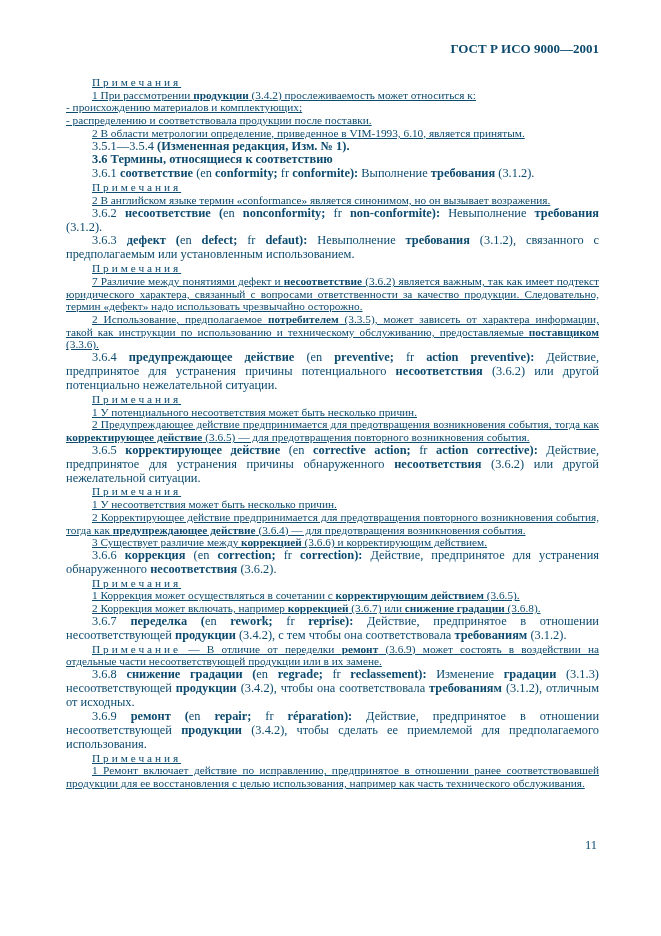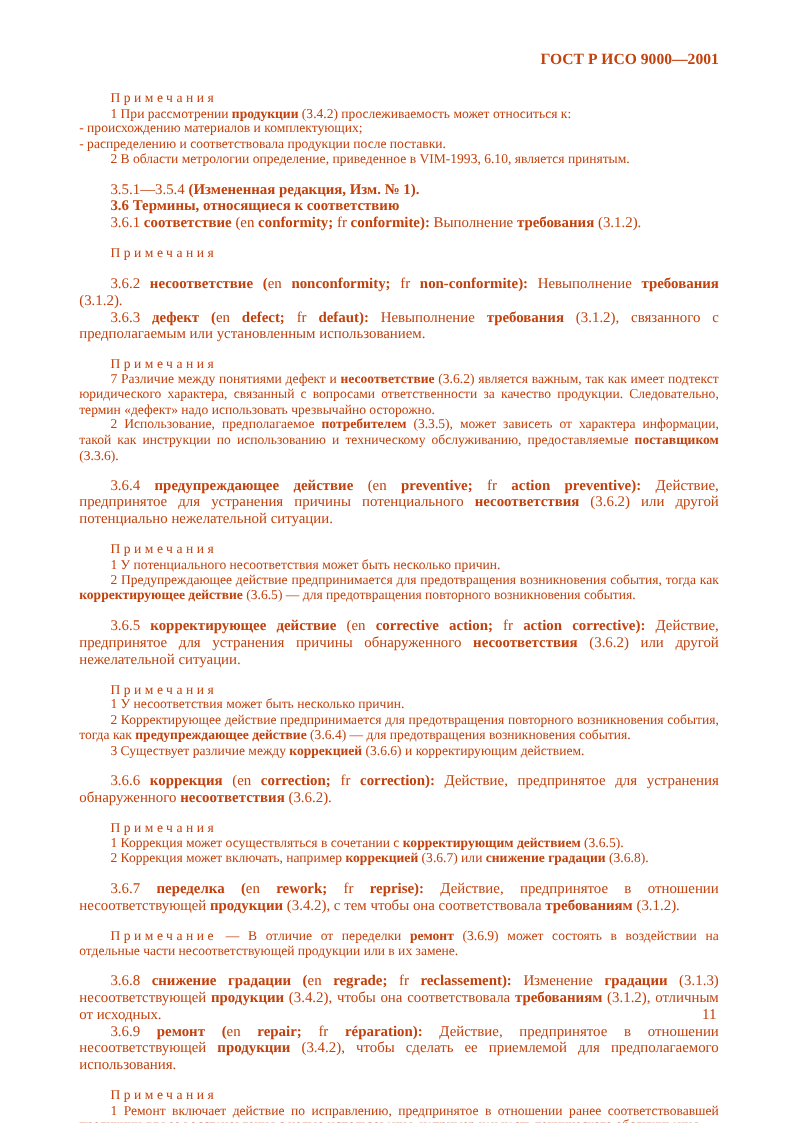--- a/index.html
+++ b/index.html
@@ -4,39 +4,39 @@
 <style>
   html, body { margin: 0; padding: 0; background: #ffffff; }
   .page {
     position: relative;
     width: 661px;
     height: 936px;
     background: #ffffff;
     box-sizing: border-box;
     padding: 42px 62px 12px 66px;
     font-family: "Liberation Serif", serif;
-    color: #c2410c;
+    color: #0c4a6e;
     overflow: hidden;
   }
   .doc-header {
     text-align: right;
     font-weight: bold;
     font-size: 13px;
     line-height: 14px;
     margin-bottom: 20px;
   }
   .doc-body { width: 100%; }
   .para {
     margin: 0;
     text-align: justify;
   }
   .para.main { font-size: 12.4px; line-height: 13.9px; }
-  .para.note { font-size: 11.3px; line-height: 12.7px; }
+  .para.note { font-size: 11.3px; line-height: 12.7px; text-decoration: underline; }
   .para.indent { text-indent: 26px; }
-  .para.space { margin-top: 12px; }
+  .para.space { margin-top: 0; }
   .b { font-weight: bold; }
   .ls { letter-spacing: 0.26em; }
   .page-number {
     position: absolute;
     top: 838px;
     right: 64px;
     font-size: 12.5px;
     margin-left: 16px;
   }
 </style>
@@ -48,20 +48,21 @@
   <div class="doc-body">
       <p class="para note indent"><span class="ls">Примечания</span></p>
       <p class="para note indent"><span>1 При рассмотрении </span><span class="b">продукции</span><span> (3.4.2) прослеживаемость может относиться к:</span></p>
       <p class="para note"><span>- происхождению материалов и комплектующих;</span></p>
       <p class="para note"><span>- распределению и соответствовала продукции после поставки.</span></p>
       <p class="para note indent"><span>2 В области метрологии определение, приведенное в VIM-1993, 6.10, является принятым.</span></p>
       <p class="para main indent space"><span>3.5.1—3.5.4 </span><span class="b">(Измененная редакция, Изм. № 1).</span></p>
       <p class="para main indent"><span class="b">3.6 Термины, относящиеся к соответствию</span></p>
       <p class="para main indent"><span>3.6.1 </span><span class="b">соответствие</span><span> (en </span><span class="b">conformity;</span><span> fr </span><span class="b">conformite):</span><span> Выполнение </span><span class="b">требования</span><span> (3.1.2).</span></p>
       <p class="para note indent space"><span class="ls">Примечания</span></p>
+      <p class="para note indent"><span>2 В английском языке термин «conformance» является синонимом, но он вызывает возражения.</span></p>
       <p class="para main indent space"><span>3.6.2 </span><span class="b">несоответствие (</span><span>en </span><span class="b">nonconformity;</span><span> fr </span><span class="b">non-conformite):</span><span> Невыполнение </span><span class="b">требования</span><span> (3.1.2).</span></p>
       <p class="para main indent"><span>3.6.3 </span><span class="b">дефект (</span><span>en </span><span class="b">defect;</span><span> fr </span><span class="b">defaut):</span><span> Невыполнение </span><span class="b">требования</span><span> (3.1.2), связанного с предполагаемым или установленным использованием.</span></p>
       <p class="para note indent space"><span class="ls">Примечания</span></p>
       <p class="para note indent"><span>7 Различие между понятиями дефект и </span><span class="b">несоответствие</span><span> (3.6.2) является важным, так как имеет подтекст юридического характера, связанный с вопросами ответственности за качество продукции. Следовательно, термин «дефект» надо использовать чрезвычайно осторожно.</span></p>
       <p class="para note indent"><span>2 Использование, предполагаемое </span><span class="b">потребителем</span><span> (3.3.5), может зависеть от характера информации, такой как инструкции по использованию и техническому обслуживанию, предоставляемые </span><span class="b">поставщиком</span><span> (3.3.6).</span></p>
       <p class="para main indent space"><span>3.6.4 </span><span class="b">предупреждающее действие</span><span> (en </span><span class="b">preventive;</span><span> fr </span><span class="b">action preventive):</span><span> Действие, предпринятое для устранения причины потенциального </span><span class="b">несоответствия</span><span> (3.6.2) или другой потенциально нежелательной ситуации.</span></p>
       <p class="para note indent space"><span class="ls">Примечания</span></p>
       <p class="para note indent"><span>1 У потенциального несоответствия может быть несколько причин.</span></p>
       <p class="para note indent"><span>2 Предупреждающее действие предпринимается для предотвращения возникновения события, тогда как </span><span class="b">корректирующее действие</span><span> (3.6.5) — для предотвращения повторного возникновения события.</span></p>
       <p class="para main indent space"><span>3.6.5 </span><span class="b">корректирующее действие</span><span> (en </span><span class="b">corrective action;</span><span> fr </span><span class="b">action corrective):</span><span> Действие, предпринятое для устранения причины обнаруженного </span><span class="b">несоответствия</span><span> (3.6.2) или другой нежелательной ситуации.</span></p>

